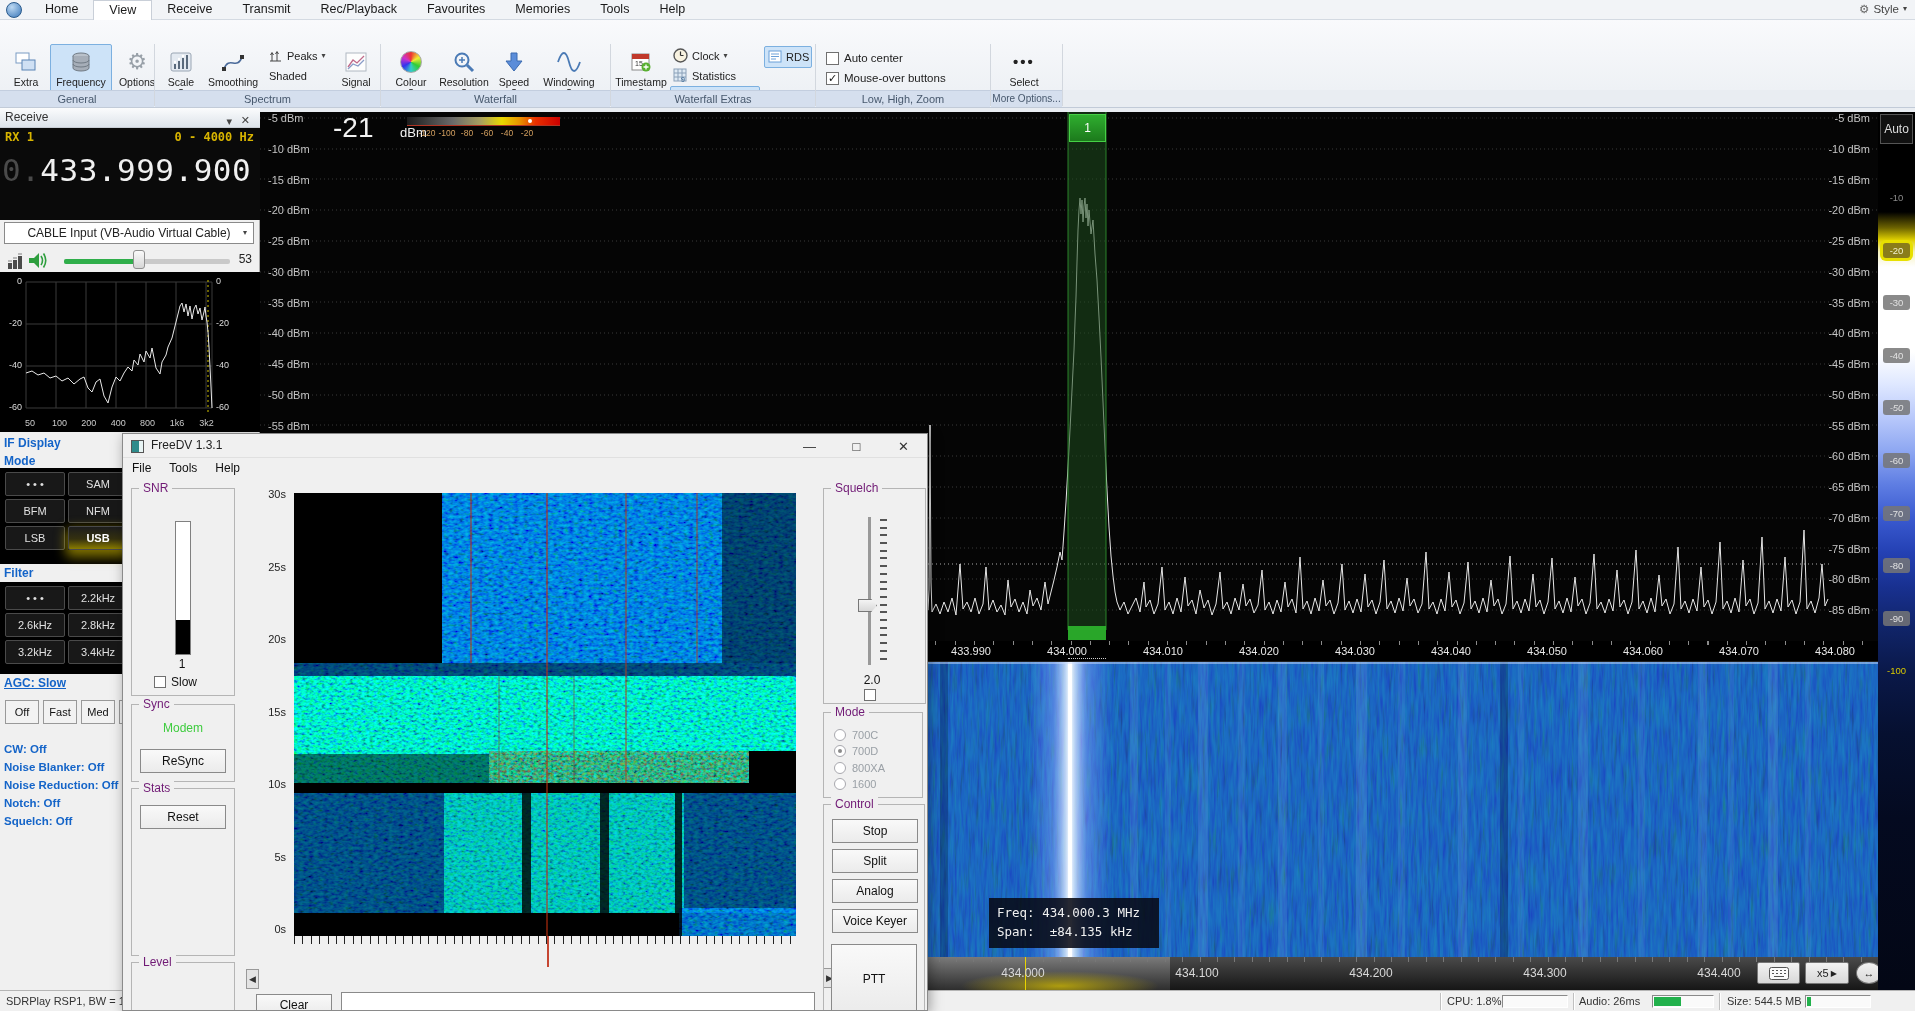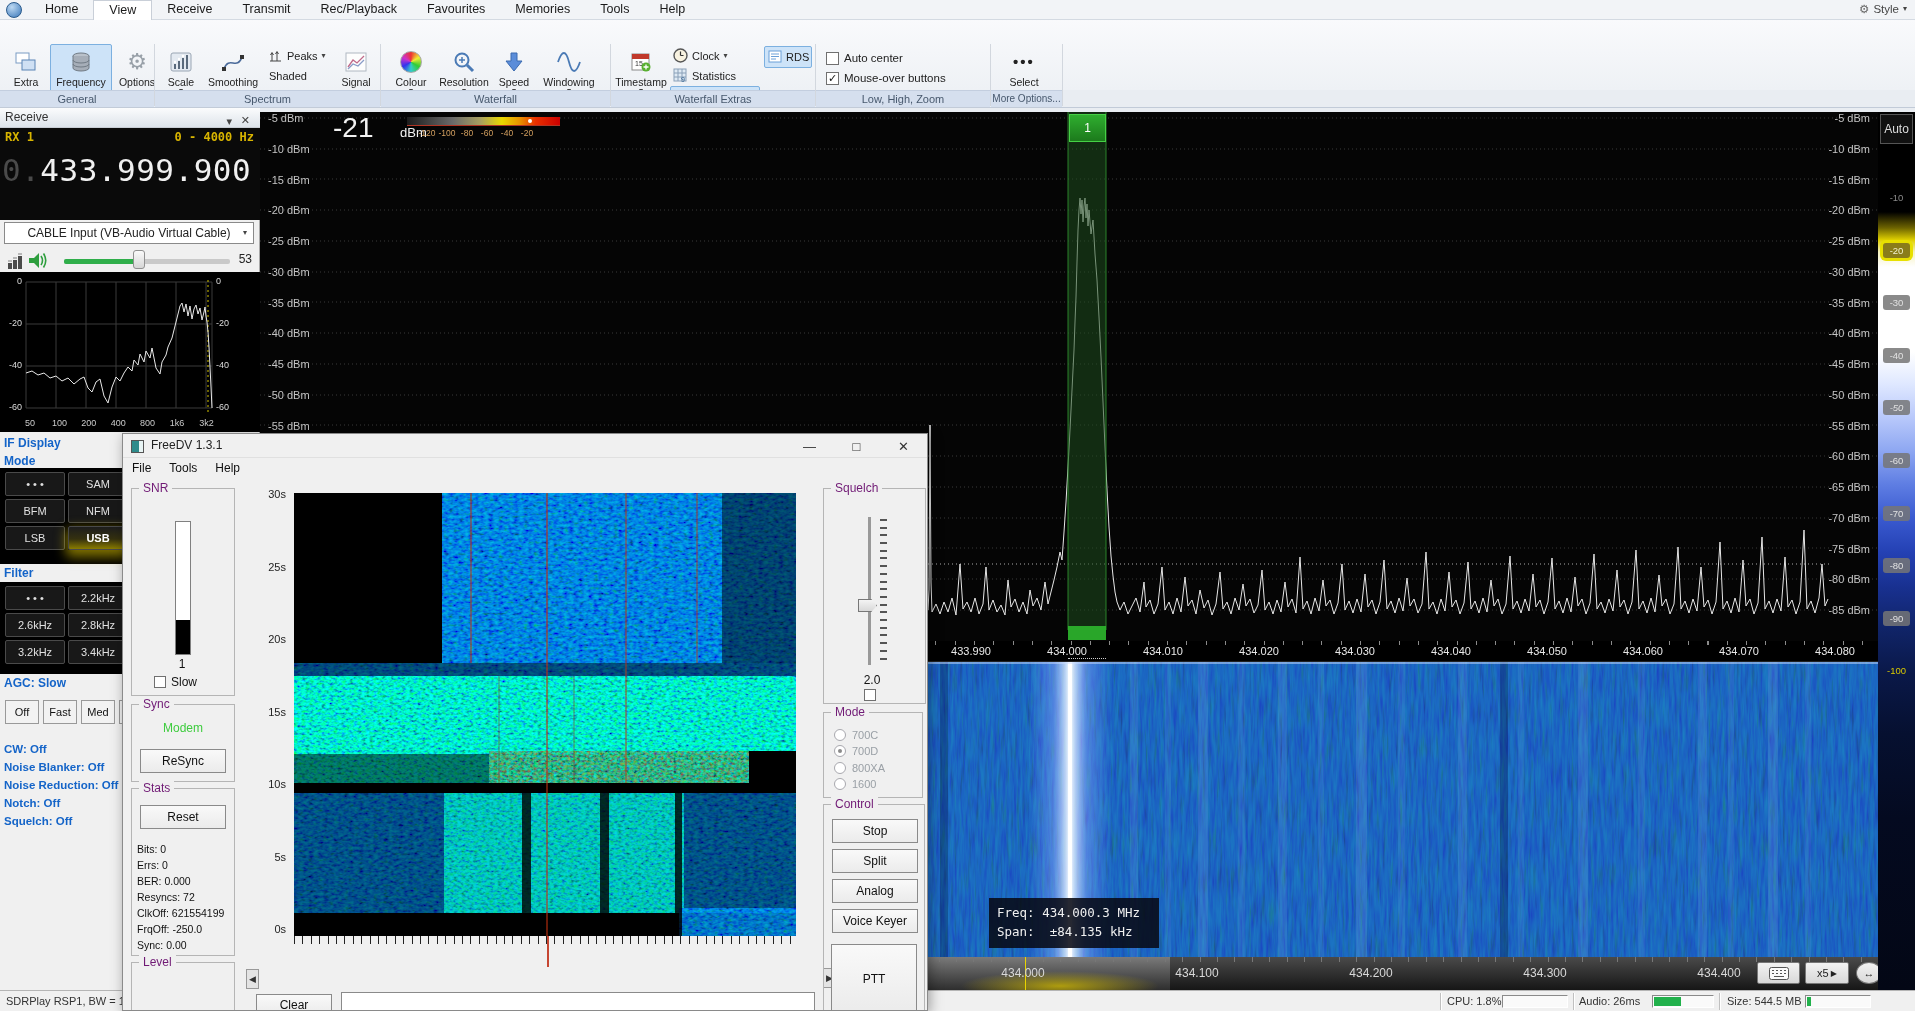--- a/index.html
+++ b/index.html
@@ -439,21 +439,21 @@
   <div class="blackpanel" style="top:474px;height:92px;"></div>
   <div class="btngrid" id="filtergrid" style="left:5px;top:478px;">
 
   <div class="dbtn">• • •</div>
       <div class="dbtn">2.2kHz</div>
       <div class="dbtn">2.6kHz</div>
       <div class="dbtn">2.8kHz</div>
       <div class="dbtn">3.2kHz</div>
       <div class="dbtn">3.4kHz</div>
     </div>
-  <div class="bluelabel" style="left:4px;top:568px;">AGC: Slow</div>
+  <div class="bluelabel" style="left:4px;top:568px;text-decoration:underline;">AGC: Slow</div>
   <div class="agcrow" style="left:5px;top:592px;">
 
   <div class="agcbtn">Off</div>
       <div class="agcbtn">Fast</div>
       <div class="agcbtn">Med</div>
     </div>
   <div class="agcbtn abs" style="left:119px;top:592px;"></div>
   <div id="statuslines">
 
   <div>CW: Off</div>
@@ -661,30 +661,20 @@
 
   <div class="gbox" style="left:8px;top:270px;width:104px;height:78px;">
     <span class="glabel">Sync</span>
     <div id="modem-status">Modem</div>
     <div class="fdbtn" style="left:8px;top:44px;width:86px;height:24px;">ReSync</div>
   </div>
 
   <div class="gbox" style="left:8px;top:354px;width:104px;height:168px;">
     <span class="glabel">Stats</span>
     <div class="fdbtn" style="left:8px;top:16px;width:86px;height:24px;">Reset</div>
-    <div id="stats-list">
-
-    <div>Bits: 0</div>
-        <div>Errs: 0</div>
-        <div>BER: 0.000</div>
-        <div>Resyncs: 72</div>
-        <div>ClkOff: 621554199</div>
-        <div>FrqOff: -250.0</div>
-        <div>Sync: 0.00</div>
-      </div>
   </div>
 
   <div class="gbox" style="left:8px;top:528px;width:104px;height:60px;">
     <span class="glabel">Level</span>
   </div>
 
   <div id="fd-plot">
     <svg width="502" height="443">
       <defs>
         <filter id="fdGreen" x="0" y="0" width="100%" height="100%">

